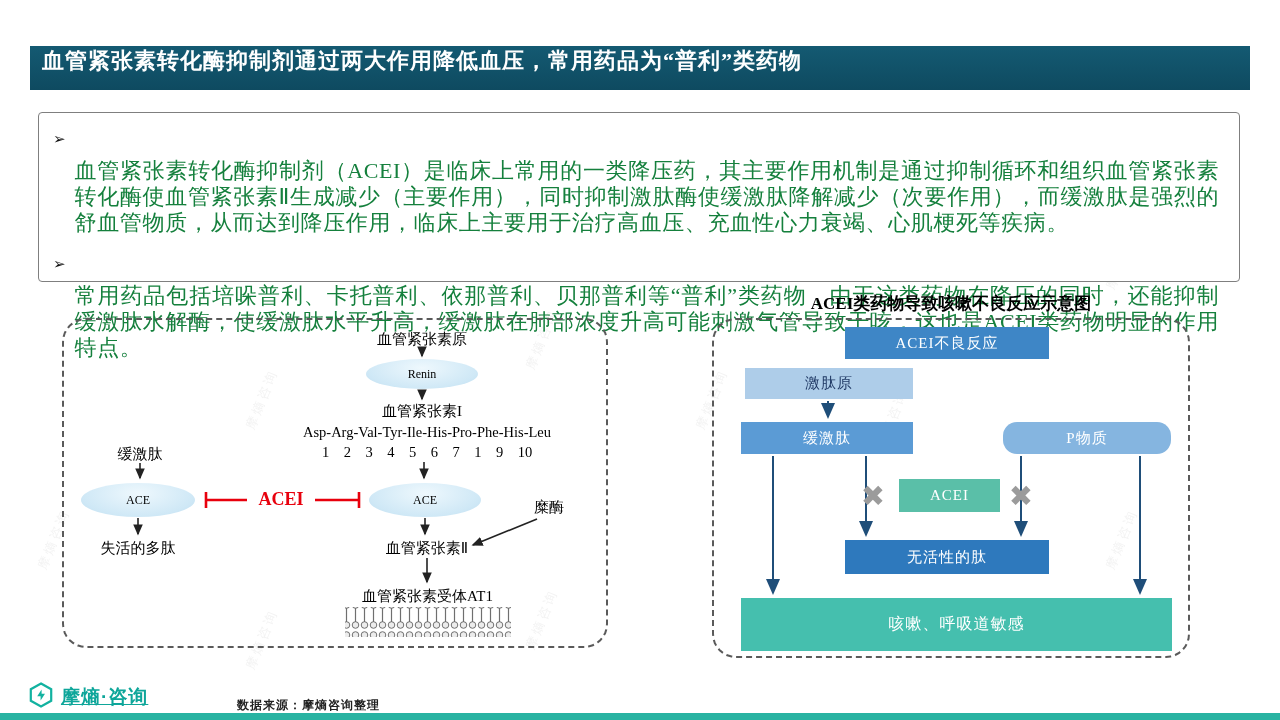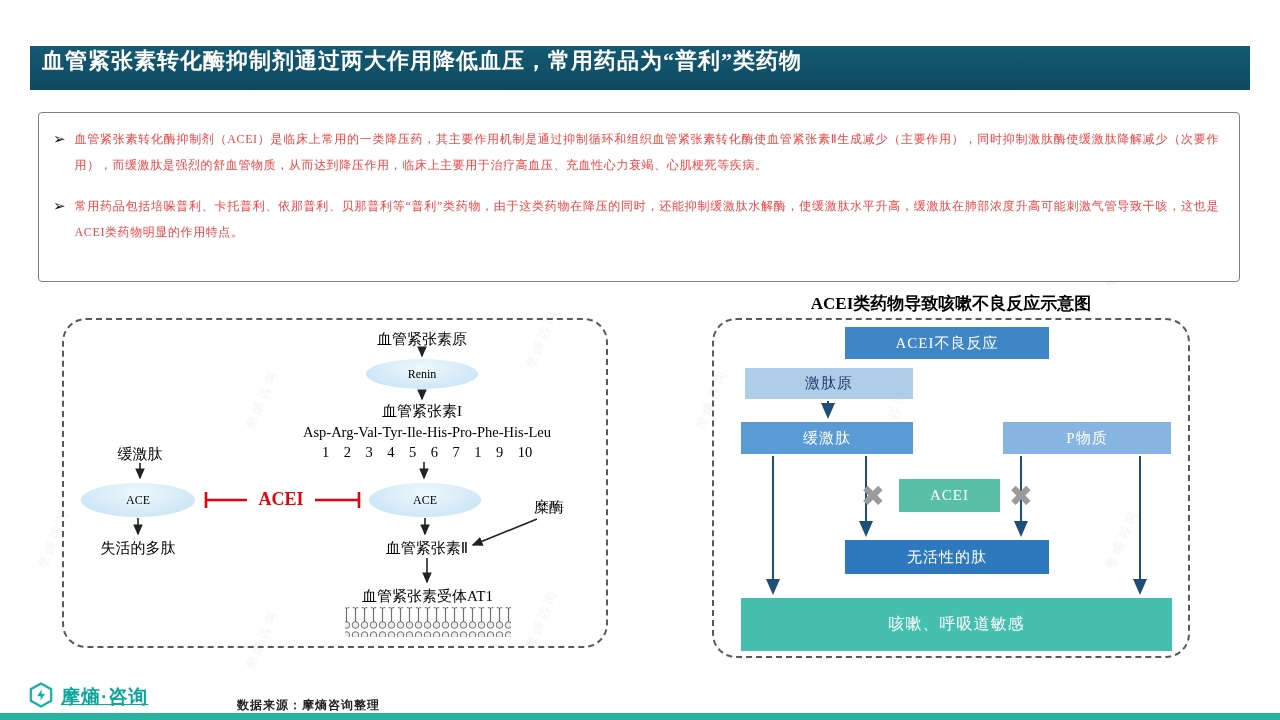--- a/index.html
+++ b/index.html
@@ -14,21 +14,21 @@
   
   .header-bar { position:absolute; left:30px; top:46px; width:1220px; height:44px;
     background:linear-gradient(180deg,#145a72 0%,#0e4a60 100%); display:flex; align-items:flex-start; }
   .header-bar .title { color:#fff; font-size:22px; font-weight:700; letter-spacing:1px; padding-left:12px; }
 
   
   .text-box { position:absolute; left:38px; top:112px; width:1202px; height:170px;
     border:1px solid #7f7f7f; border-radius:4px; padding:13px 20px 10px 14px; background:#fff; }
   .bullet { display:flex; gap:9px; margin-bottom:15px; }
   .bullet .marker { flex:0 0 auto; font-size:15px; line-height:26px; color:#111; }
-  .bullet .btxt { font-size:12px; line-height:26px; letter-spacing:.6px; color:#ef4444; text-align:justify; }
+  .bullet .btxt { font-size:22px; line-height:26px; letter-spacing:.6px; color:#15803d; text-align:justify;margin-top:32px; }
 
   
   .diag-title { position:absolute; text-align:center; font-weight:700; font-size:17px; color:#000; }
   .diag-title.left { left:62px; top:292px; width:546px; }
   .diag-title.right { left:712px; top:292px; width:478px; }
 
   
   .dash-box { position:absolute; border:2px dashed #5a5a5a; border-radius:24px; background:transparent; }
   .dash-box.left { left:62px; top:318px; width:546px; height:330px; }
   .dash-box.right { left:712px; top:318px; width:478px; height:340px; }
@@ -43,21 +43,21 @@
   .nums { white-space:pre; }
   .acei-red { position:absolute; color:#e8000d; font-weight:700; font-size:18px; text-align:center;
               font-family:"Liberation Serif", serif; }
 
   
   .rbox { position:absolute; display:flex; align-items:center; justify-content:center;
           font-size:15px; color:#fff; letter-spacing:1px; }
   .rbox.adverse   { left:845px; top:327px; width:204px; height:32px; background:#3e86c6; }
   .rbox.kininogen { left:745px; top:368px; width:168px; height:31px; background:#aecde9; color:#1f3864; }
   .rbox.bradyk    { left:741px; top:422px; width:172px; height:32px; background:#5b9bd5; }
-  .rbox.subp      { left:1003px; top:422px; width:168px; height:32px; background:#85b5e0; }
+  .rbox.subp      { left:1003px; top:422px; width:168px; height:32px; background:#85b5e0;border-radius:14px; }
   .rbox.acei      { left:899px; top:479px; width:101px; height:33px; background:#5abfa8; }
   .rbox.inactive  { left:845px; top:540px; width:204px; height:34px; background:#2e79bd;font-family:Liberation Mono, monospace; }
   .rbox.cough     { left:741px; top:598px; width:431px; height:53px; background:#45bfae; font-size:16px; }
   .xmark { position:absolute; width:34px; text-align:center; font-size:29px; color:#9b9b9b;
            font-family:"DejaVu Sans", sans-serif; line-height:34px; }
 
   
   .logo { position:absolute; left:28px; top:682px; display:flex; align-items:center; gap:7px; }
   .logo .logo-text { color:#0ea69a; font-weight:700; font-size:19px; letter-spacing:1px;
                      font-family:"Liberation Sans", sans-serif;text-decoration:underline; }

